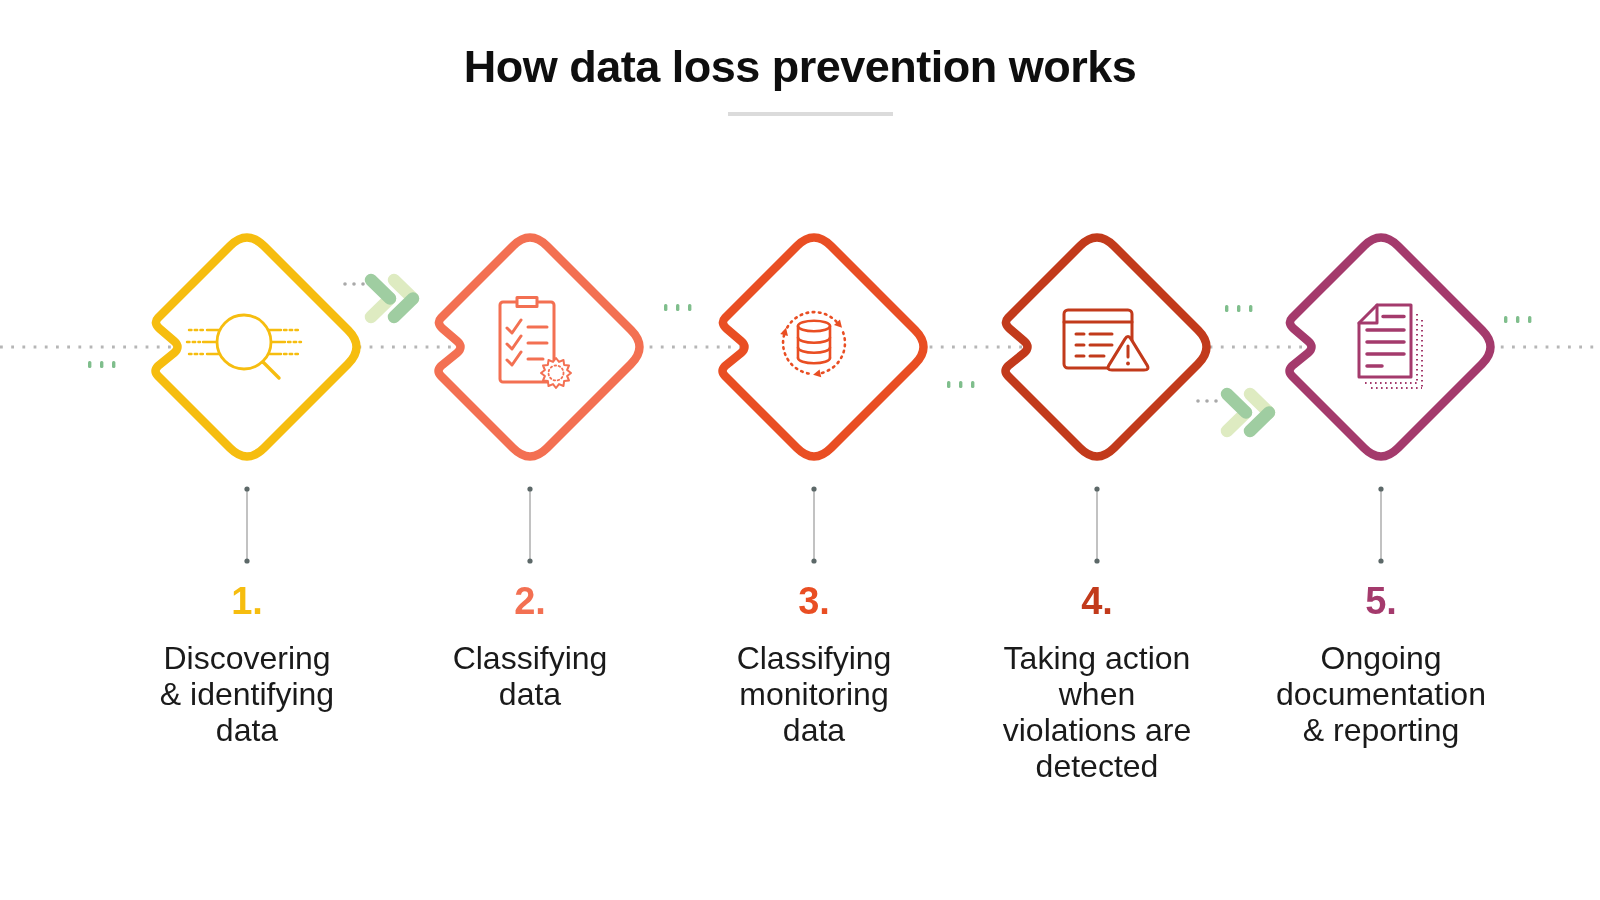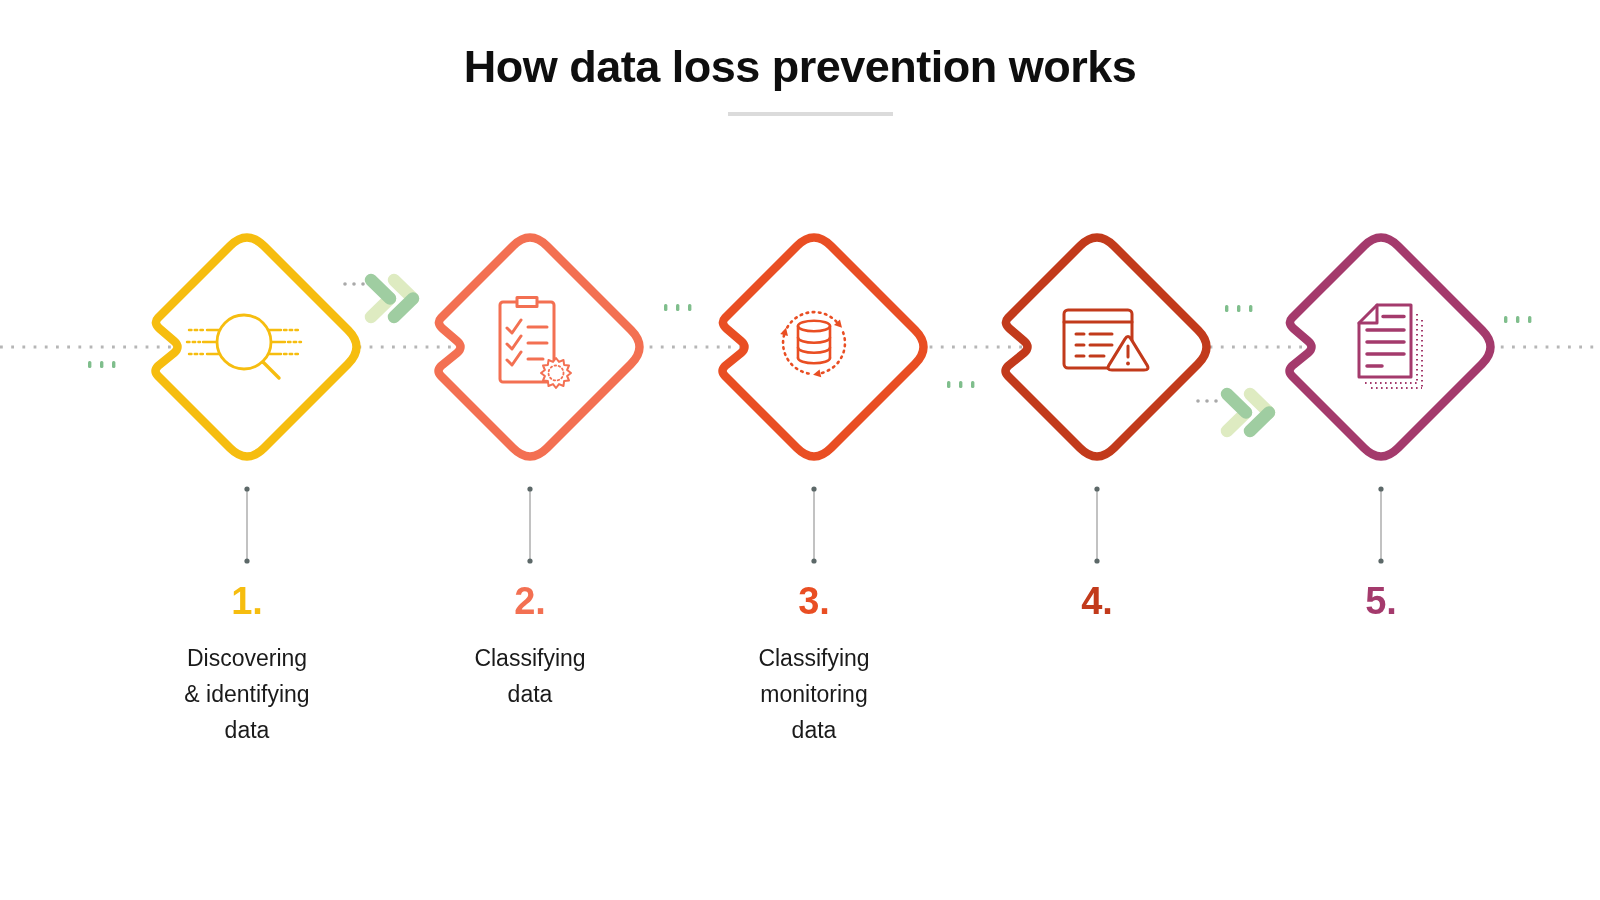--- a/index.html
+++ b/index.html
@@ -7,21 +7,21 @@
           font-family:"Liberation Sans", sans-serif;border-radius:30px;}
   .title{position:absolute;top:44px;left:0;width:1600px;text-align:center;margin:0;
          font-size:45px;font-weight:bold;letter-spacing:-0.5px;color:#0e0e0e;line-height:1;}
   .title-underline{position:absolute;top:112px;left:728px;width:165px;height:4px;background:#dbdbdb;}
   svg.bg{position:absolute;left:0;top:0;}
   svg.diamond{position:absolute;top:217px;}
   svg.chev{position:absolute;}
   .dshape{fill:#ffffff;stroke-width:8.5;stroke-linejoin:round;stroke-linecap:round;}
   .step-col{position:absolute;top:582px;width:280px;text-align:center;}
   .step-num{font-size:38px;font-weight:bold;line-height:1;margin:0 0 20px 0;}
-  .step-label{font-size:23px;line-height:36px;color:#1a1a1a;white-space:pre-line;margin:0;}
+  .step-label{font-size:32px;line-height:36px;color:#1a1a1a;white-space:pre-line;margin:0;}
 </style>
 </head>
 <body>
 
 <div class="canvas">
 
   <h1 class="title">How data loss prevention works</h1>
   <div class="title-underline"></div>
 
   <svg class="bg" width="1600" height="900" viewBox="0 0 1600 900">
@@ -176,18 +176,25 @@
 data</p>
   </div>
   <div class="step-col" style="left:674px">
     <p class="step-num" style="color: rgb(233, 78, 35);">3.</p>
     <p class="step-label">Classifying
 monitoring
 data</p>
   </div>
   <div class="step-col" style="left:957px">
     <p class="step-num" style="color: rgb(194, 58, 27);">4.</p>
+    <p class="step-label">Taking action
+when
+violations are
+detected</p>
   </div>
   <div class="step-col" style="left:1241px">
     <p class="step-num" style="color: rgb(164, 58, 108);">5.</p>
+    <p class="step-label">Ongoing
+documentation
+&amp; reporting</p>
   </div>
 
 </div>
 
 </body></html>

